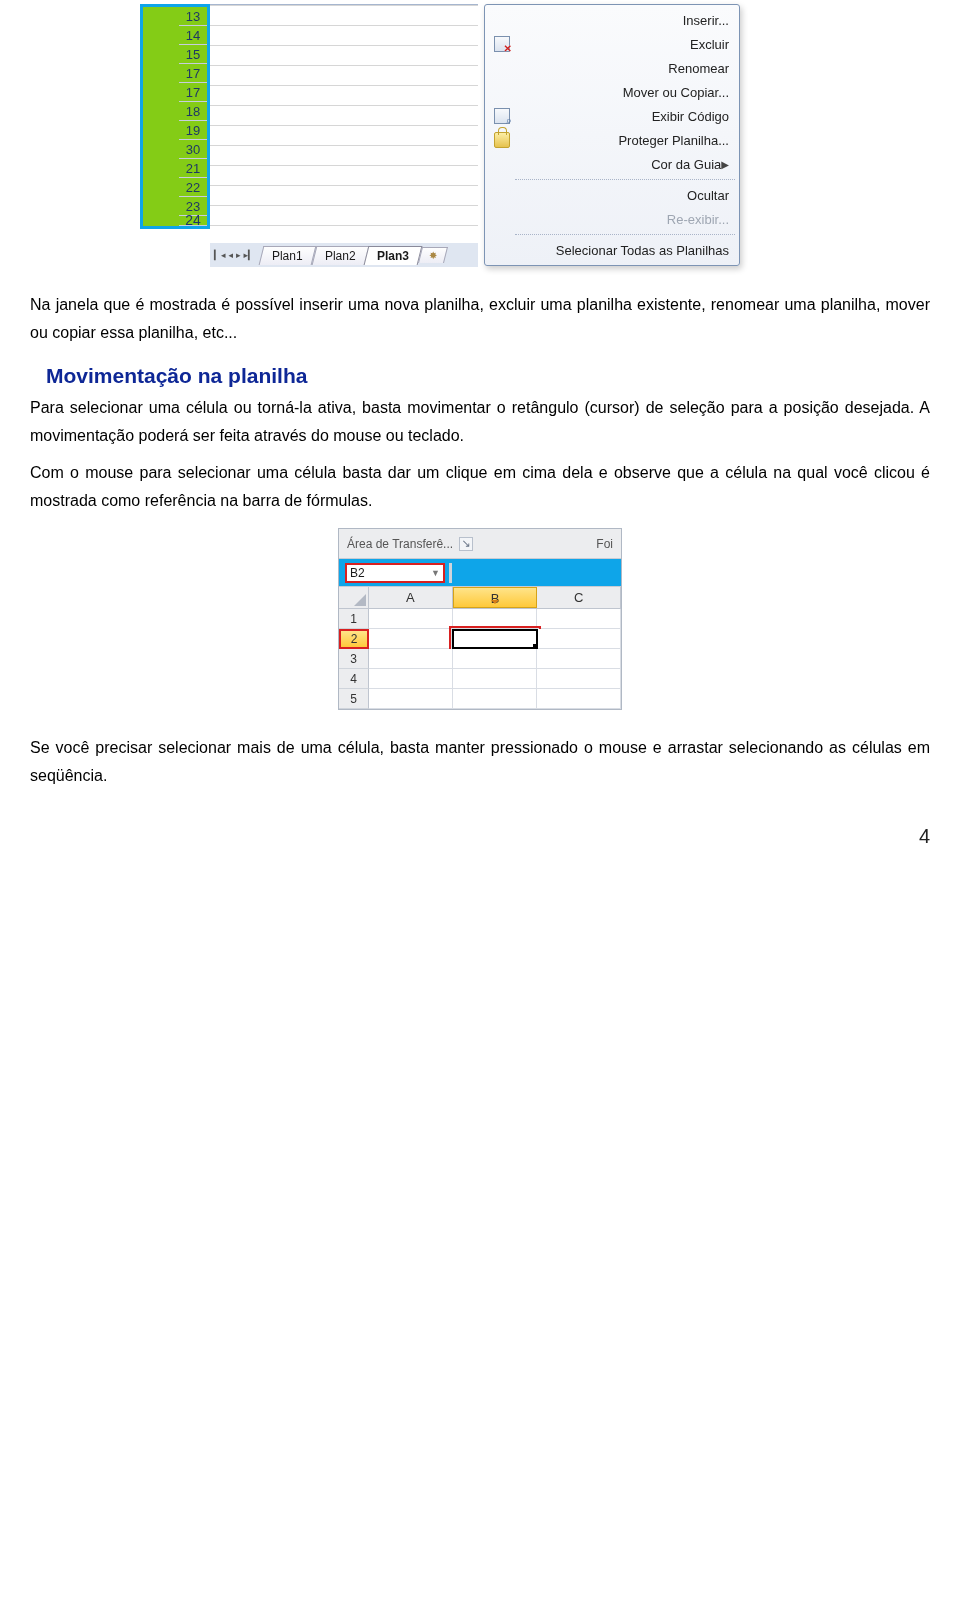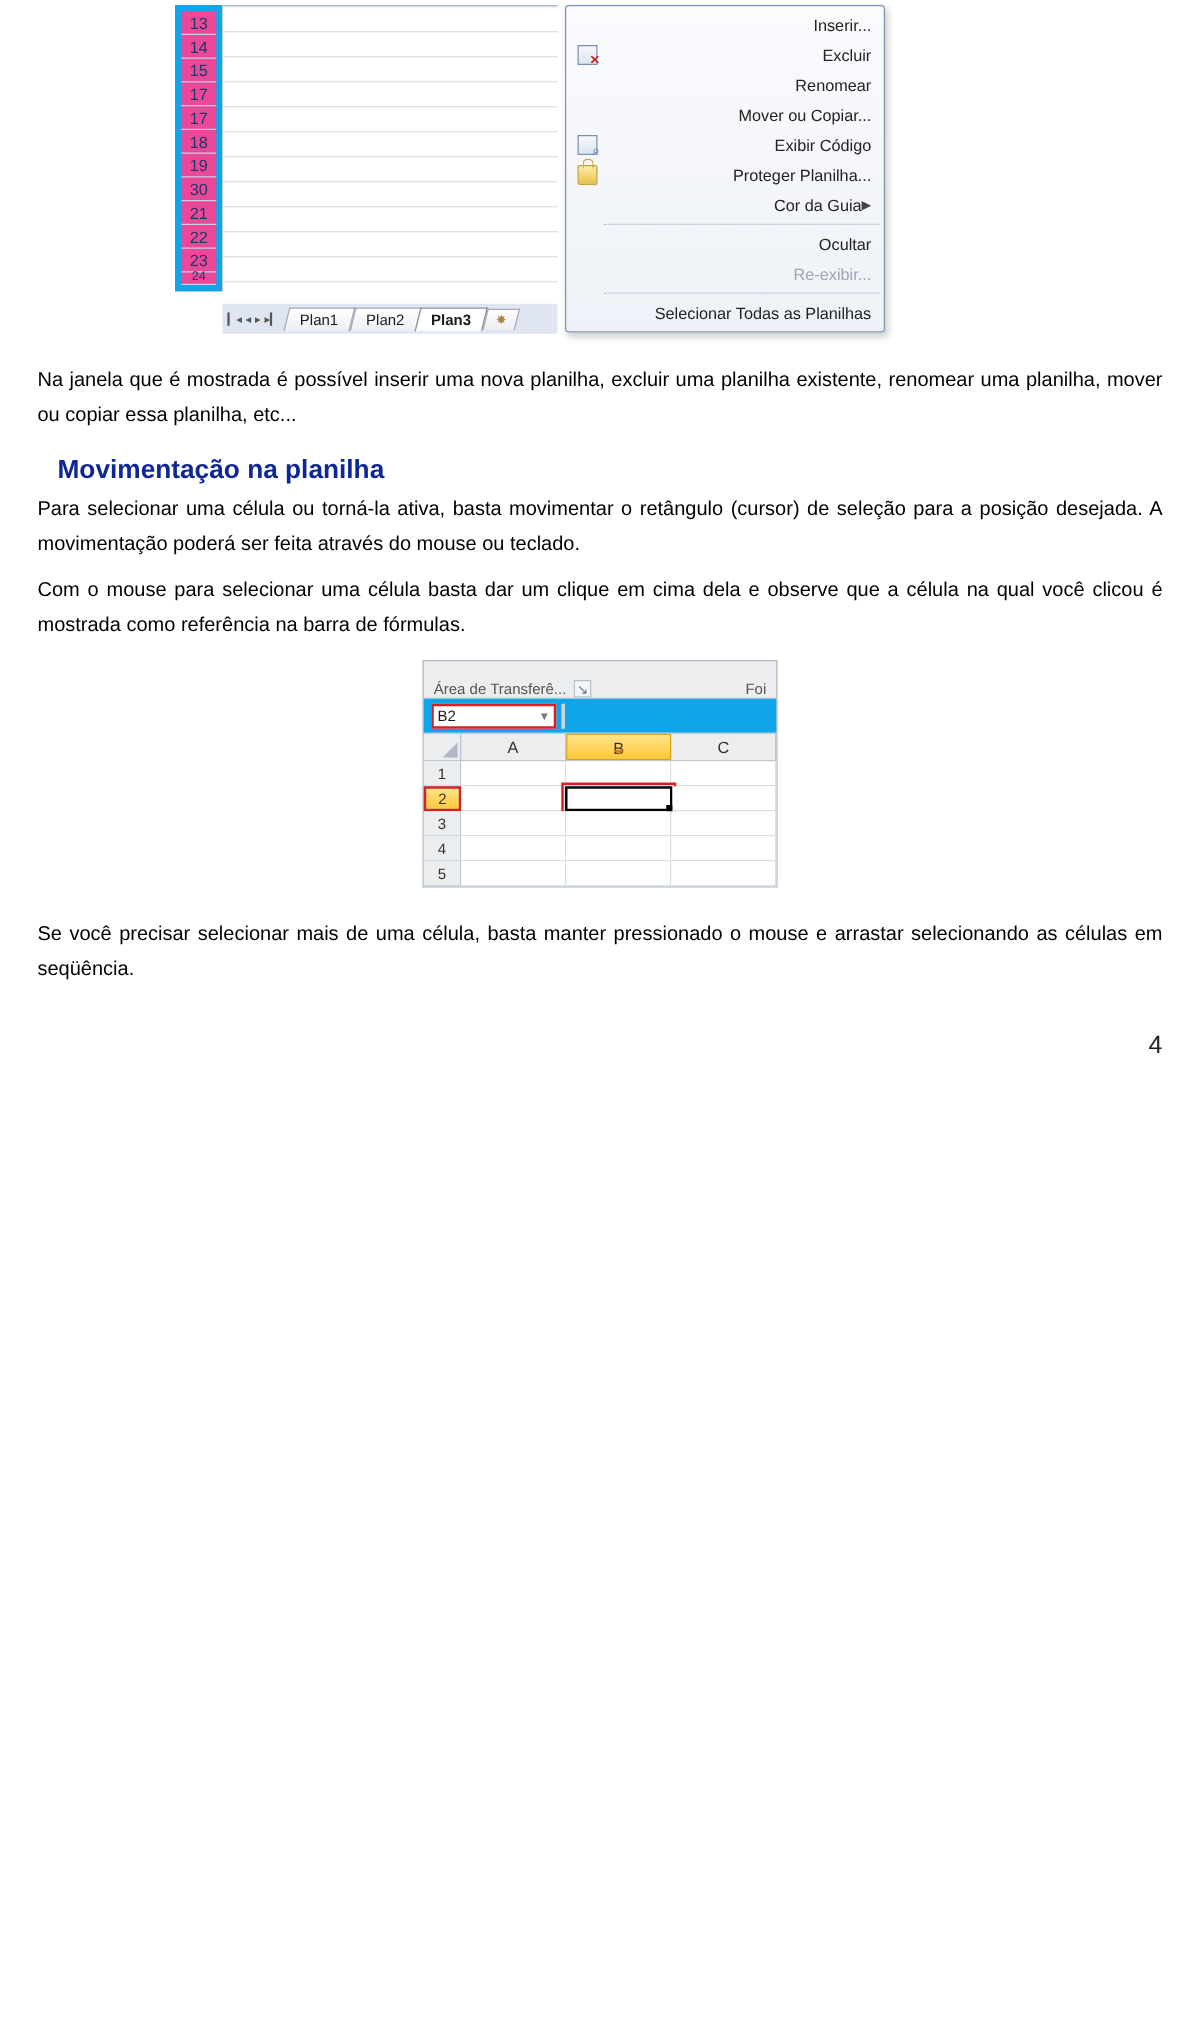--- a/index.html
+++ b/index.html
@@ -14,33 +14,34 @@
 
   
   .excel-shot1 {
     margin: 4px 0 24px 110px;
     display: flex;
     align-items: flex-start;
     font-family: "Segoe UI", Tahoma, sans-serif;
     color: #1a1a1a;
   }
   .rowhdrs {
-    border: 5px solid #0ea5e9;
-    background: #ec4899;
+    border: 3px solid #0ea5e9;
+    background: #84cc16;
     font-size: 13px;
     color: #1f3864;
+    padding-left: 36px;
   }
   .rowhdrs .rh {
     width: 28px;
     height: 19px;
     border-bottom: 1px solid #c6cedf;
     text-align: center;
     line-height: 19px;
   }
-  .rowhdrs .rh.last { height: 10px; line-height: 8px; font-size: 10px; }
+  .rowhdrs .rh.last { height: 10px; line-height: 8px; font-size: 14px; }
   .cells-area {
     width: 268px;
     position: relative;
   }
   .cells-area .gridcells {
     height: 239px;
     border-top: 1px solid #a6b6cf;
     background: #fff;
     background-image:
       linear-gradient(#d6d6d6 1px, transparent 1px);
@@ -188,21 +189,21 @@
     width: 284px;
     margin: 14px auto 24px auto;
     font-family: "Segoe UI", Tahoma, sans-serif;
     font-size: 13px;
     color: #1a1a1a;
     border: 1px solid #b0b8c4;
     background: #ecedef;
   }
   .ribbon-row {
     display: flex;
-    align-items: flex-end;
+    align-items: center;
     height: 30px;
     padding: 0 8px;
     border-bottom: 1px solid #c8ccd4;
   }
   .ribbon-row .grp {
     display: flex;
     align-items: center;
     gap: 6px;
     font-size: 12px;
     color: #555;

